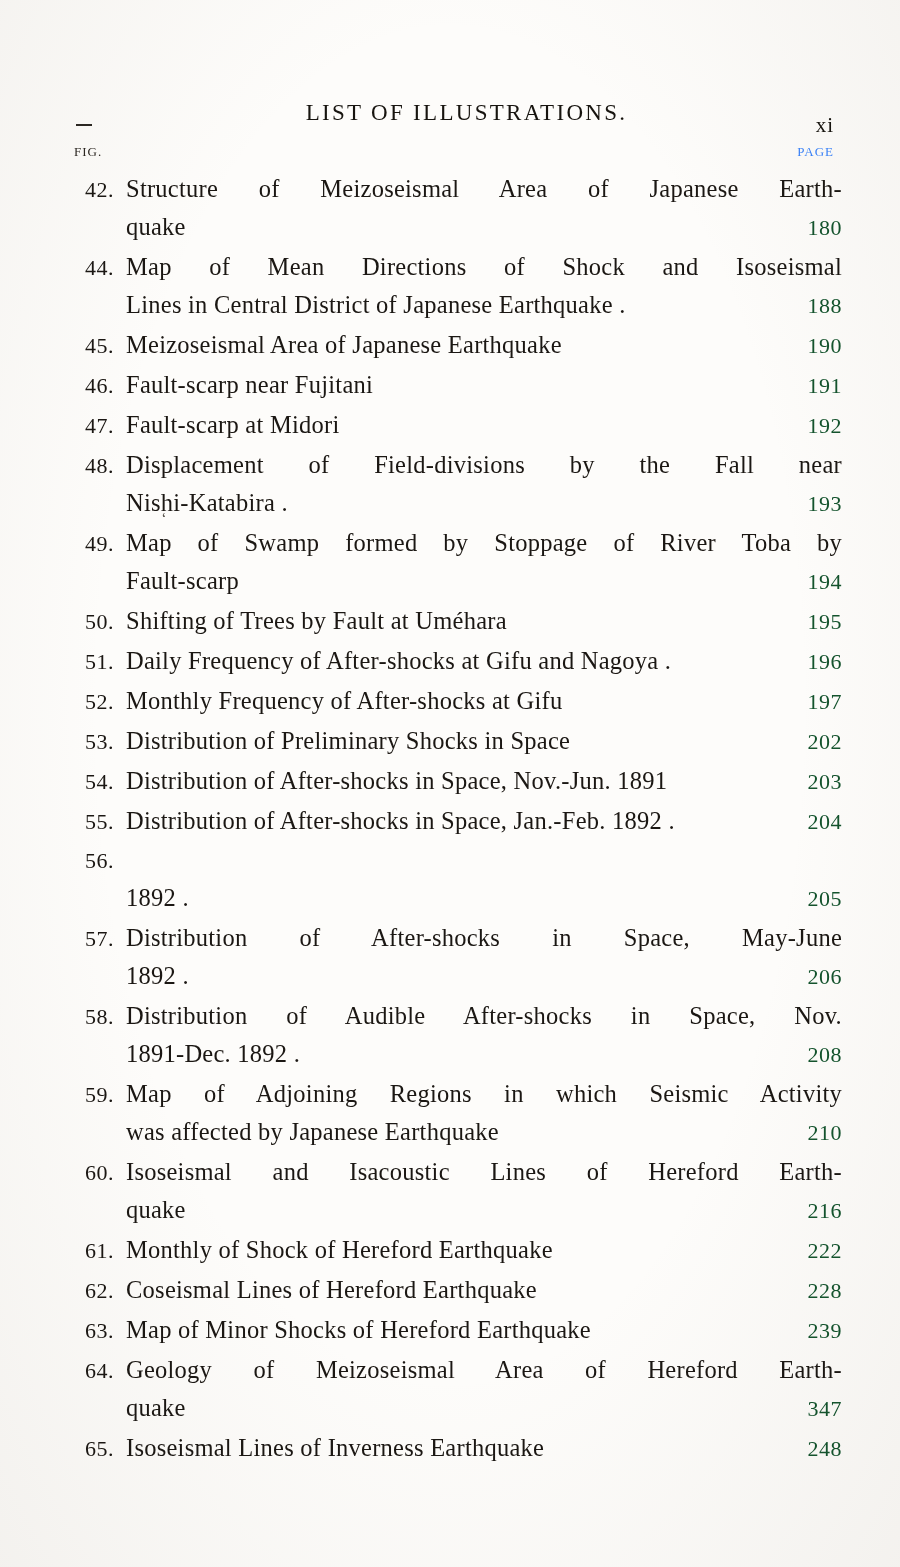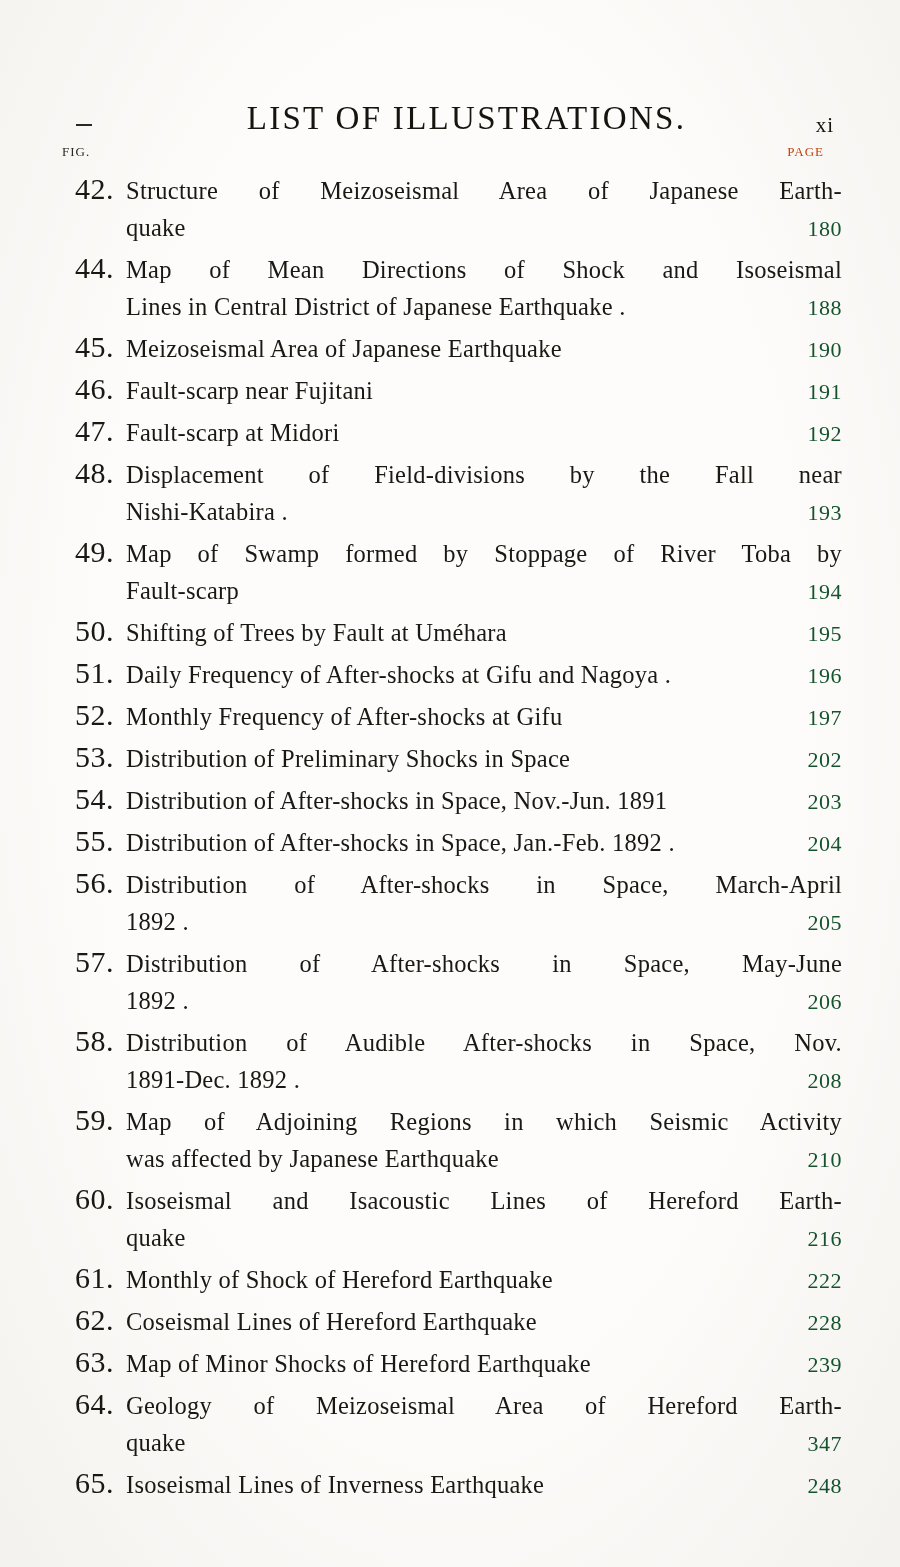--- a/index.html
+++ b/index.html
@@ -38,21 +38,21 @@
     width: 780px;
   }
   .header-row {
     display: flex;
     align-items: baseline;
     justify-content: center;
     position: relative;
     height: 40px;
   }
   .running-title {
-    font-size: 33px;
+    font-size: 23px;
     letter-spacing: 2.3px;
     color: #17140f;
     font-family: "Liberation Serif", serif;
     white-space: nowrap;
     margin-left: 29px;
   }
   .folio {
     position: absolute;
     right: 8px;
     bottom: 2px;
@@ -68,54 +68,54 @@
     height: 2px;
     background: #2b2722;
   }
   .col-labels {
     position: relative;
     height: 20px;
     margin-top: 4px;
   }
   .col-fig {
     position: absolute;
-    left: 0;
+    left: 12px;
     top: 0;
     font-size: 13px;
     letter-spacing: 1px;
     color: #2c2722;
   }
   .col-page {
     position: absolute;
-    right: 18px;
+    right: 8px;
     top: 0;
     font-size: 13px;
     letter-spacing: 1px;
-    color: #c2410c;
+    color: #3b82f6;
   }
   .entries {
     margin-top: 6px;
   }
   .entry {
     position: relative;
     margin-bottom: 2px;
   }
   .entry-line {
     display: flex;
     align-items: baseline;
     font-size: 24.5px;
     line-height: 37px;
     color: #1b1713;
   }
   .num {
     width: 52px;
     flex: 0 0 52px;
     text-align: right;
     padding-right: 12px;
-    font-size: 30px;
+    font-size: 22px;
     letter-spacing: 0.5px;
   }
   .num.blank {
     visibility: hidden;
   }
   .txt {
     flex: 1 1 auto;
     letter-spacing: 0.25px;
   }
   .txt.justify {
@@ -308,21 +308,20 @@
         <div class="entry-line">
           <span class="num">55.</span>
           <span class="txt">Distribution of After-shocks in Space, Jan.-Feb. 1892 .</span>
           <span class="pageno">204</span>
         </div>
       </div>
 
       <div class="entry">
         <div class="entry-line">
           <span class="num">56.</span>
-          <span class="txt justify">Distribution of After-shocks in Space, March-April</span>
         </div>
         <div class="entry-line sub">
           <span class="num blank"></span>
           <span class="txt">1892 .</span>
           <span class="leader"></span>
           <span class="pageno">205</span>
         </div>
       </div>
 
       <div class="entry">

